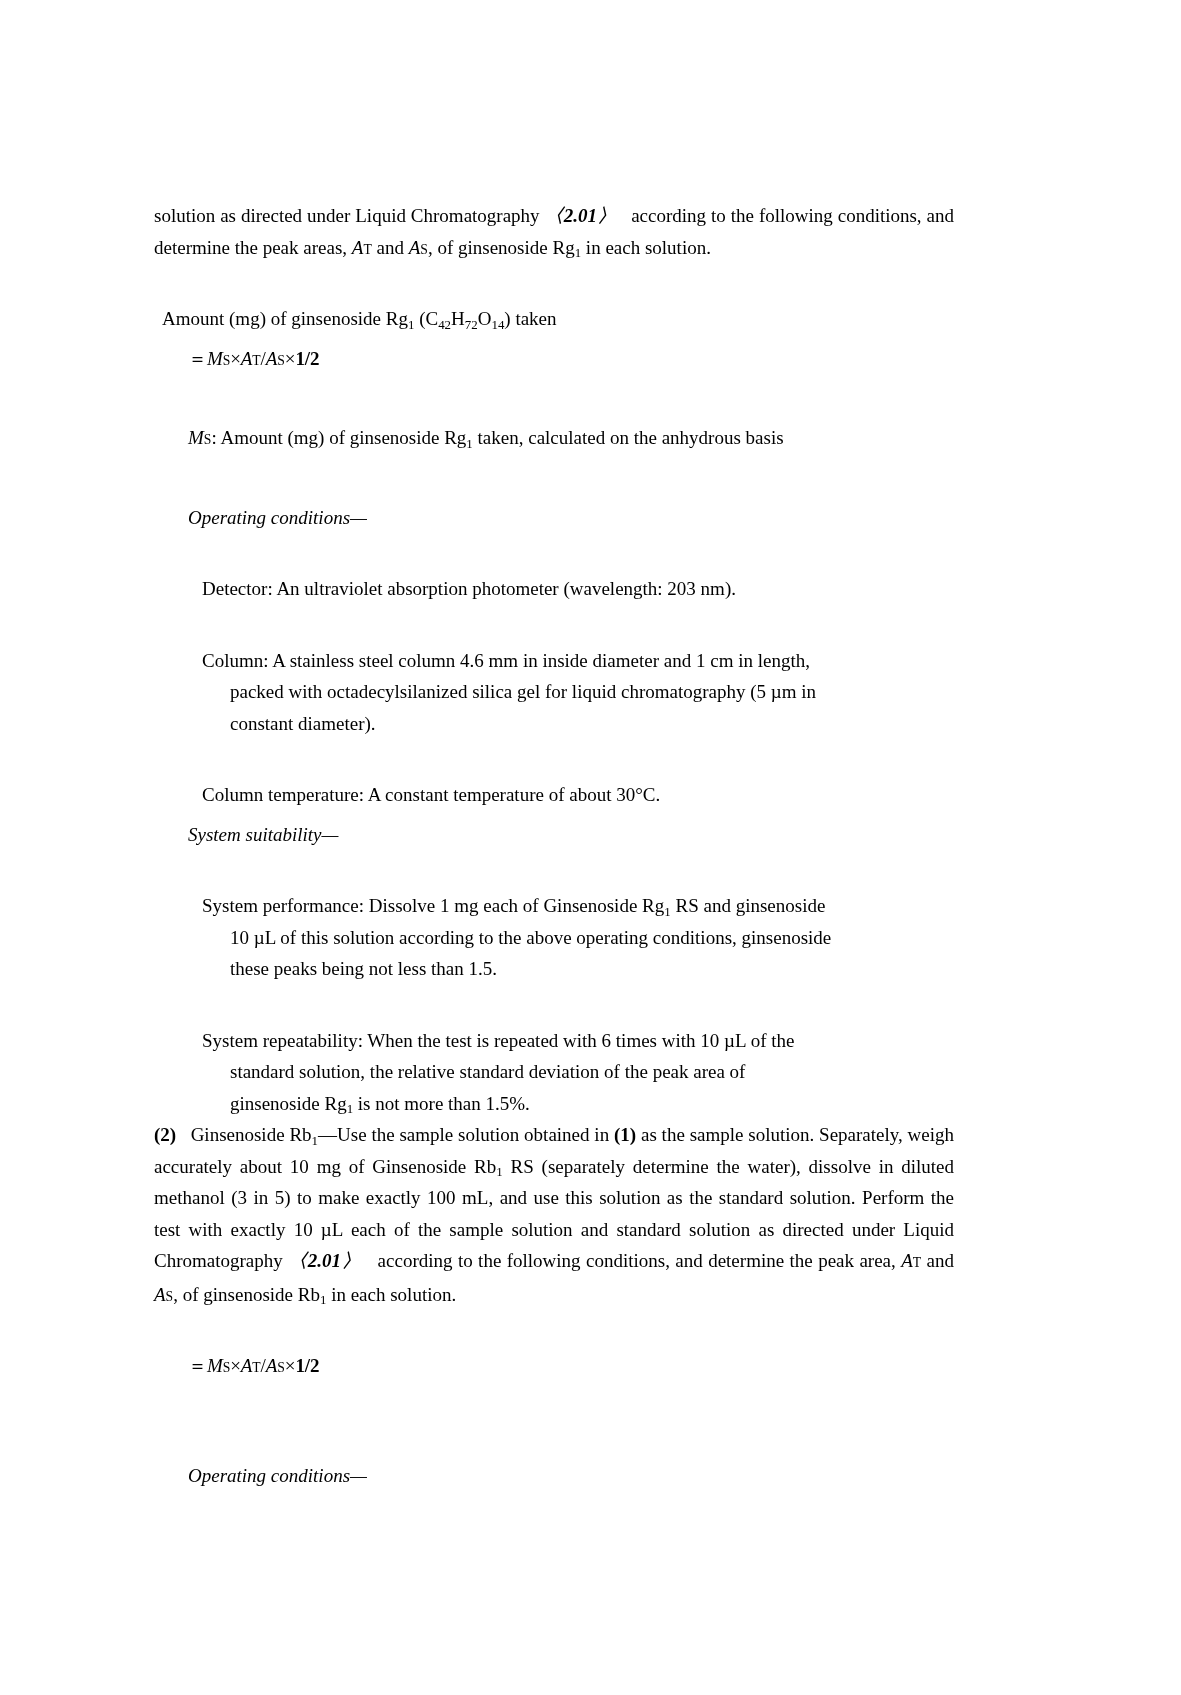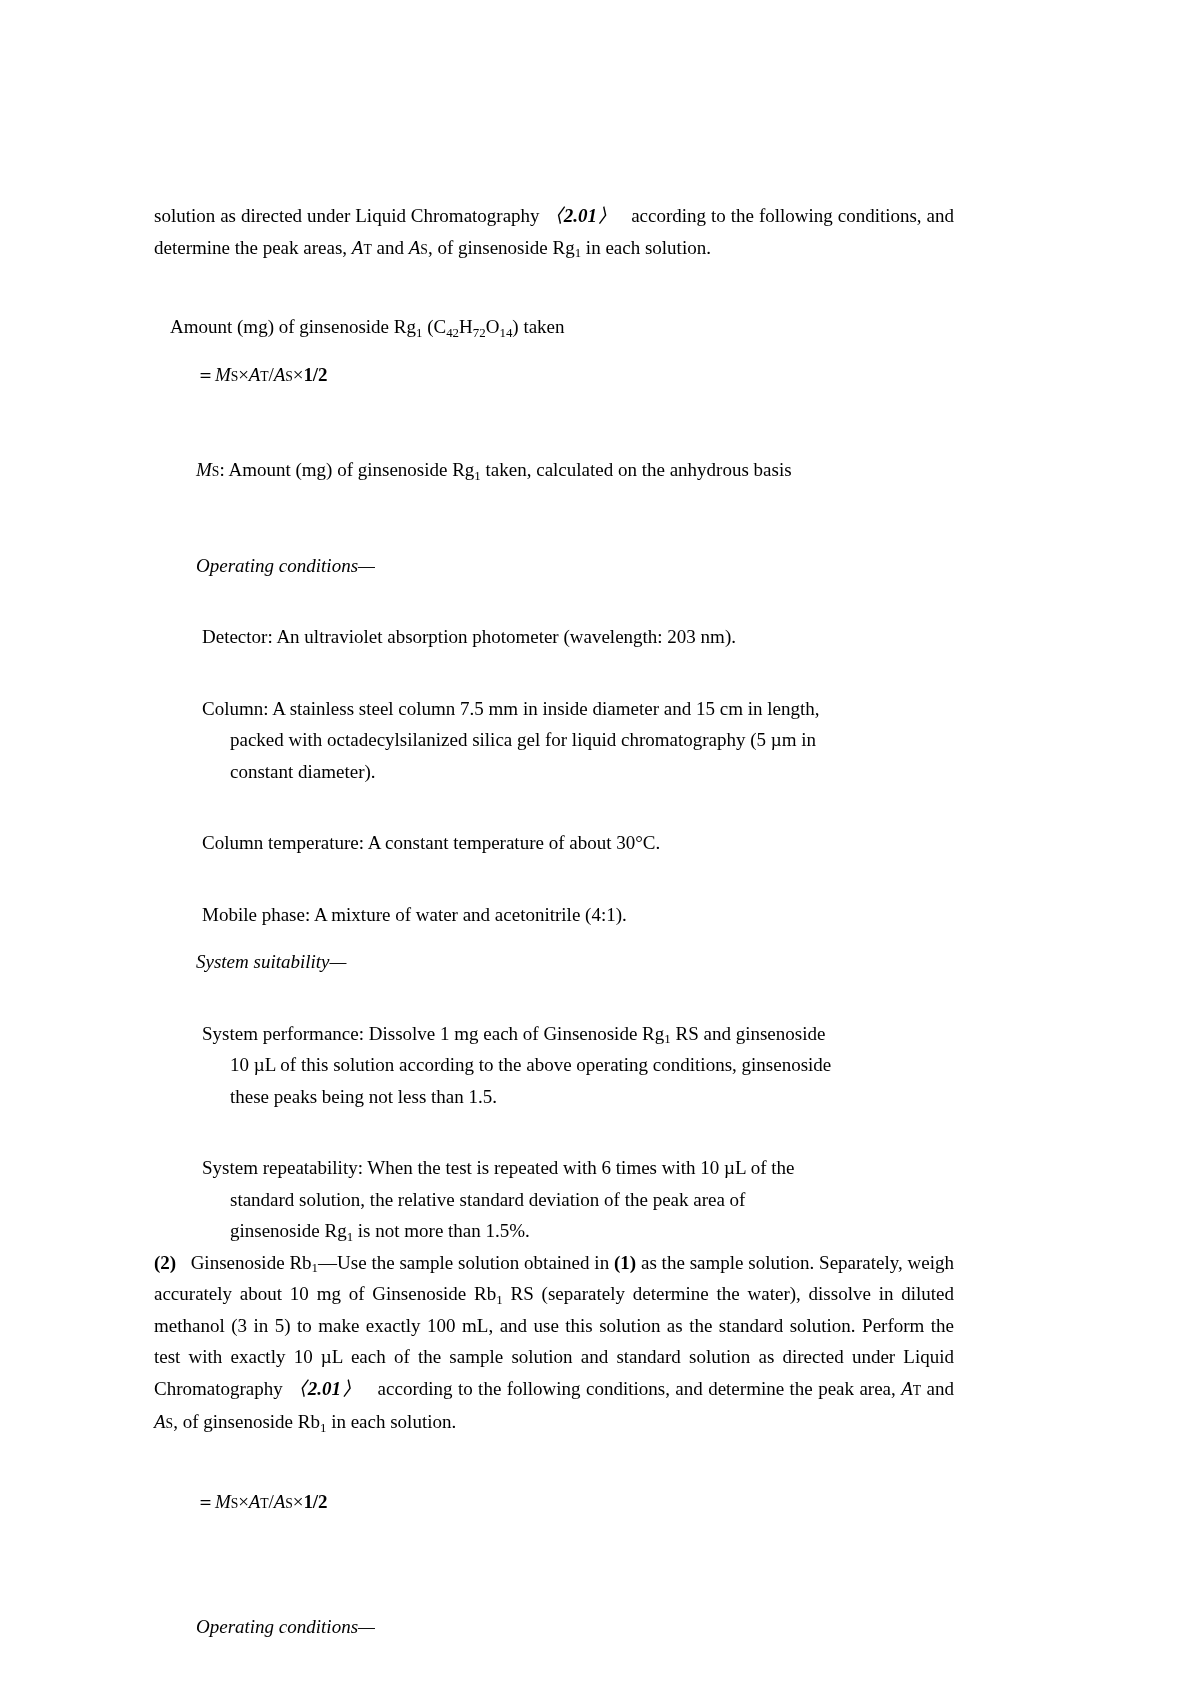--- a/index.html
+++ b/index.html
@@ -30,21 +30,21 @@
   .content {
     position: absolute;
     left: 41px;
     top: 122px;
     width: 800px;
     font-size: 19px;
     line-height: 31.5px;
   }
 
   p, div.line {
-    margin: 16px;
+    margin: 8px;
   }
 
   .para {
     text-align: justify;
     text-align-last: left;
     text-justify: inter-word;
     margin: 0;
   }
   .gap-md { height: 30px; }
 
@@ -126,28 +126,27 @@
       <div class="gap-md"></div>
 
       <div class="line defn"><span class="var">M</span><span class="smallcapsub">S</span><span>: Amount (mg) of ginsenoside Rg</span><sub>1</sub> <span>taken, calculated on the anhydrous basis</span></div>
 
       <div class="gap-md"></div>
 
       <div class="line section-head">Operating conditions—</div>
 
       <div class="hang"><span class="flush-last">Detector</span><span>: An ultraviolet absorption photometer (wavelength: 203 nm).</span></div>
 
-      <div class="hang"><span>Column</span><span>: A stainless steel column 7.5 mm in inside diameter and 15 cm in length,</span>
+      <div class="hang"><span>Column</span><span>: A stainless steel column 4.6 mm in inside diameter and 1 cm in length,</span>
         <span class="hang-in">packed with octadecylsilanized silica gel for liquid chromatography (5 µm in</span>
         <span class="hang-in-last">constant diameter).</span>
       </div>
 
       <div class="hang"><span>Column temperature</span><span>: A constant temperature of about 30°C.</span></div>
 
-      <div class="hang"><span>Mobile phase</span><span>: A mixture of water and acetonitrile (4:1).</span></div>
 
 
       <div class="line section-head">System suitability—</div>
 
       <div class="hang"><span>System performance</span><span>: Dissolve 1 mg each of Ginsenoside Rg</span><sub>1</sub> <span>RS and ginsenoside</span>
         <span class="hang-in">10 µL of this solution according to the above operating conditions, ginsenoside</span>
         <span class="hang-in-last">these peaks being not less than 1.5.</span>
       </div>
 
       <div class="hang"><span>System repeatability</span><span>: When the test is repeated with 6 times with 10 µL of the</span>

